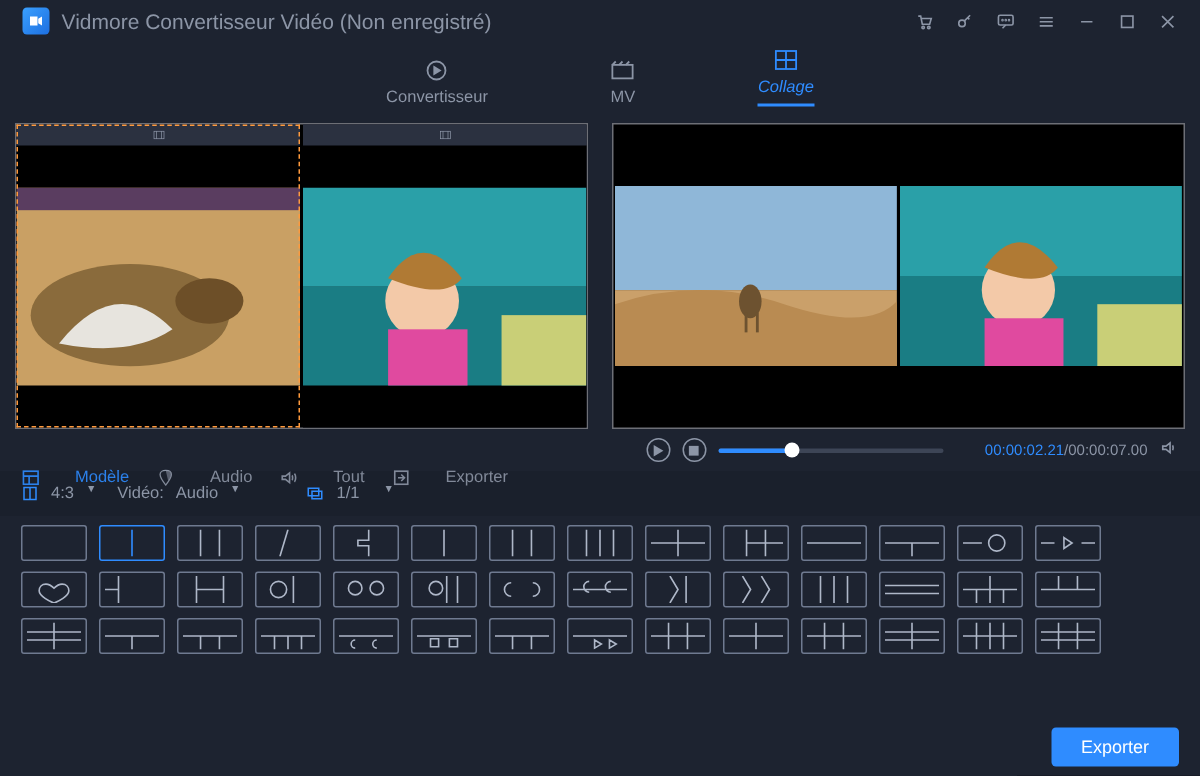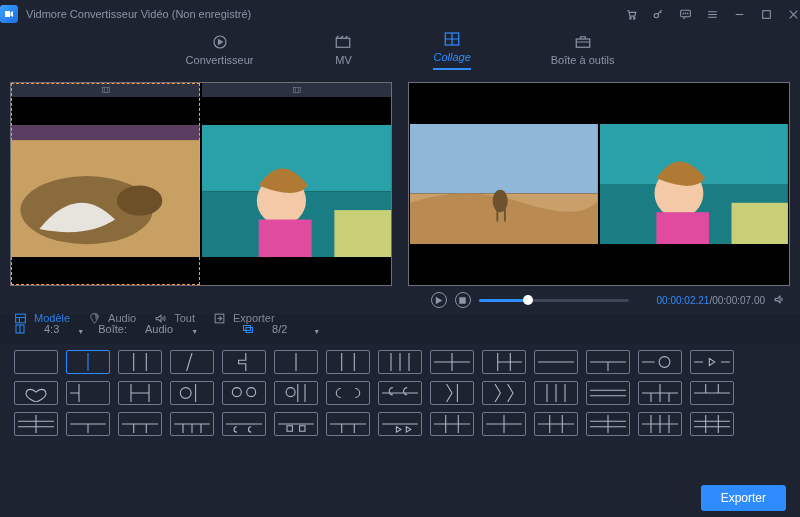--- a/index.html
+++ b/index.html
@@ -11,59 +11,59 @@
     --muted:#8c95a6;
     --accent:#2f8cff;
     --accent2:#2a6fd6;
     --line:#3a4254;
     --dark:#14181f;
   }
   *{box-sizing:border-box;font-family:"Segoe UI",Arial,sans-serif;}
   body{margin:0;background:#10131a;}
   .app{width:800px;height:517px;margin:0 auto;background:var(--bg);color:var(--text);display:flex;flex-direction:column;overflow:hidden;position:relative;}
   
-  .titlebar{height:28px;display:flex;align-items:center;padding:0 0;font-size:11px;color:var(--muted);}
+  .titlebar{height:28px;display:flex;align-items:center;padding:0 15px;font-size:14px;color:var(--muted);}
   .titlebar .logo{width:18px;height:18px;background:linear-gradient(135deg,#3aa0ff,#1d6fe0);border-radius:3px;display:flex;align-items:center;justify-content:center;margin-right:8px;}
   .titlebar .logo svg{width:12px;height:12px;}
   .titlebar .wincontrols{margin-left:auto;display:flex;gap:14px;color:var(--muted);}
   .titlebar .wincontrols span{cursor:pointer;display:flex;align-items:center;}
   .titlebar .wincontrols svg{width:13px;height:13px;}
   
-  .topnav{height:48px;display:flex;justify-content:center;align-items:center;gap:80px;border-bottom:1px solid transparent;}
+  .topnav{height:48px;display:flex;justify-content:center;align-items:flex-end;gap:80px;border-bottom:1px solid transparent;}
   .topnav .item{display:flex;flex-direction:column;align-items:center;color:var(--muted);font-size:11px;gap:3px;padding-bottom:4px;cursor:pointer;}
   .topnav .item.active{color:var(--accent);font-style:italic;}
   .topnav .item .ico{height:18px;display:flex;align-items:center;}
   .topnav .item.active .underline{height:2px;width:100%;background:var(--accent);margin-top:2px;}
   .topnav svg{width:20px;height:18px;}
   
   .workspace{flex:0 0 210px;display:flex;padding:6px 10px 0 10px;gap:8px;}
   .leftpane{flex:0 0 49%;display:flex;gap:2px;border:1px solid #6d6f76;background:#000;position:relative;}
   .leftpane .slot{flex:1;background:#2b3140;display:flex;flex-direction:column;}
   .leftpane .slot .slotbar{height:14px;background:#2b3140;display:flex;justify-content:center;align-items:center;color:#9aa3b5;font-size:9px;}
   .leftpane .slot.sel{outline:1px dashed #ff9a3d;outline-offset:-1px;}
   .thumb{flex:1;background:#000;display:flex;align-items:center;justify-content:center;overflow:hidden;}
   .thumb svg{width:100%;height:auto;}
   .rightpane{flex:1;display:flex;gap:2px;border:1px solid #6d6f76;background:#000;padding:1px;margin-left:8px;}
   .rightpane .slot{flex:1;background:#000;display:flex;align-items:center;justify-content:center;overflow:hidden;}
   
   .midbar{height:28px;display:flex;align-items:center;padding:0 14px;font-size:11px;color:var(--muted);gap:18px;}
-  .midbar .tab{display:flex;align-items:center;gap:7px;cursor:pointer;margin-top:36px;}
+  .midbar .tab{display:flex;align-items:center;gap:23px;cursor:pointer;margin-top:36px;}
   .midbar .tab.active{color:var(--accent);}
   .midbar .spacer{flex:1;}
   .midbar svg{width:13px;height:13px;}
   .playctrl{display:flex;align-items:center;gap:8px;}
   .playctrl .btn{width:16px;height:16px;border:1px solid var(--muted);border-radius:50%;display:flex;align-items:center;justify-content:center;cursor:pointer;}
   .slider{width:150px;height:3px;background:#3d4556;border-radius:2px;position:relative;}
   .slider .fill{position:absolute;left:0;top:0;height:100%;width:33%;background:var(--accent);border-radius:2px;}
   .slider .knob{position:absolute;left:33%;top:50%;width:10px;height:10px;background:#fff;border-radius:50%;transform:translate(-50%,-50%);}
   .timecode{font-size:10px;color:var(--muted);white-space:nowrap;}
   .timecode .cur{color:var(--accent);padding-left:20px;}
   
   .options{height:30px;display:flex;align-items:center;padding:0 14px;font-size:11px;color:var(--muted);gap:14px;background:rgba(0,0,0,0.08);}
-  .options .grp{display:flex;align-items:flex-end;gap:18px;}
+  .options .grp{display:flex;align-items:flex-start;gap:8px;}
   .options svg{width:12px;height:12px;}
   .options .dd{border:1px solid var(--line);padding:1px 6px;border-radius:2px;display:flex;align-items:center;gap:6px;background:var(--bg2);}
   .tri{font-size:7px;color:var(--muted);}
   .options .sq{width:18px;height:18px;border:1px solid var(--line);border-radius:2px;display:flex;align-items:center;justify-content:center;background:var(--bg2);}
   
   .templates{flex:1;padding:6px 14px 4px 14px;overflow:hidden;}
   .tgrid{display:grid;grid-template-columns:repeat(14,44px);grid-auto-rows:24px;gap:7px 8px;}
   .tcell{border:1px solid #6f7a90;border-radius:2px;position:relative;cursor:pointer;}
   .tcell.active{border-color:var(--accent);}
   .tcell svg{position:absolute;inset:2px;width:calc(100% - 4px);height:calc(100% - 4px);stroke:#aeb7c8;stroke-width:1.2;fill:none;}
@@ -151,29 +151,20 @@
     </div>
     <div class="item active">
       <div class="ico">
           <svg viewBox="0 0 24 24" stroke="currentColor" fill="none" stroke-width="1.6">
             <rect x="3" y="4" width="18" height="16"></rect>
             <path d="M12 4v16M3 12h18"></path>
           </svg>
         </div>
       <span>Collage</span>
       <div class="underline"></div>
-    </div>
-    <div class="item">
-      <div class="ico">
-          <svg viewBox="0 0 24 24" stroke="currentColor" fill="none" stroke-width="1.6">
-            <rect x="3" y="8" width="18" height="11"></rect>
-            <path d="M3 12h18M9 8V5h6v3"></path>
-          </svg>
-        </div>
-      <span>Boîte à outils</span>
     </div>
   </div>
 
   <div class="workspace">
     <div class="leftpane">
       <div class="slot sel">
         <div class="slotbar">
           <svg viewBox="0 0 24 24" width="10" height="10" stroke="currentColor" fill="none">
               <rect x="4" y="6" width="16" height="12"></rect>
               <path d="M8 6v12M16 6v12"></path>
@@ -289,30 +280,30 @@
   <div class="options">
     <div class="grp">
       <svg viewBox="0 0 24 24" stroke="#2f8cff" fill="none" stroke-width="2">
           <rect x="4" y="4" width="16" height="16"></rect>
           <path d="M12 4v16"></path>
         </svg>
       <span>4:3</span>
       <span class="tri">▼</span>
     </div>
     <div class="grp">
-      <span>Boîte:</span>
+      <span>Vidéo:</span>
       <span>Audio</span>
       <span class="tri">▼</span>
     </div>
     <div class="grp" style="margin-left:30px">
       <svg viewBox="0 0 24 24" stroke="#2f8cff" fill="none" stroke-width="2">
           <rect x="3" y="5" width="14" height="10"></rect>
           <rect x="8" y="9" width="13" height="10"></rect>
         </svg>
-      <span>8/2</span>
+      <span>1/1</span>
       <span class="tri" style="margin-left:8px">▼</span>
     </div>
   </div>
 
   <div class="templates">
     <div class="tgrid" id="tgrid">
         <div class="tcell">
           <svg viewBox="0 0 40 20"></svg>
         </div>
         <div class="tcell active">

